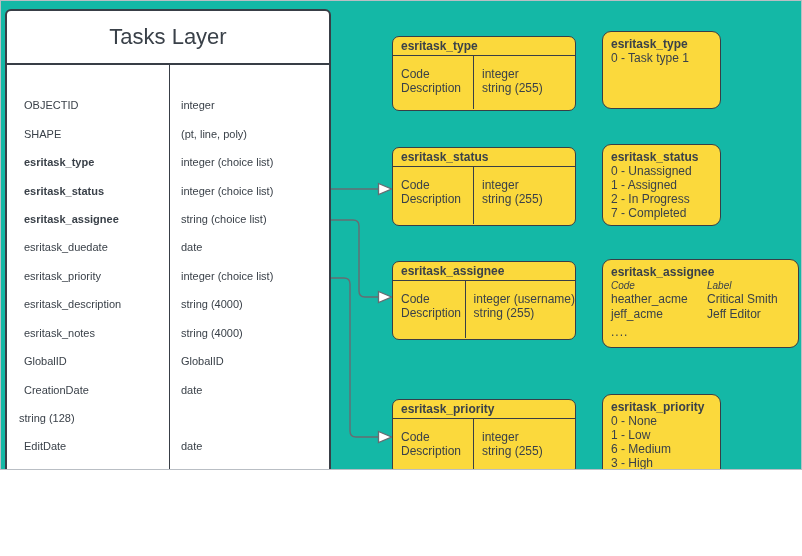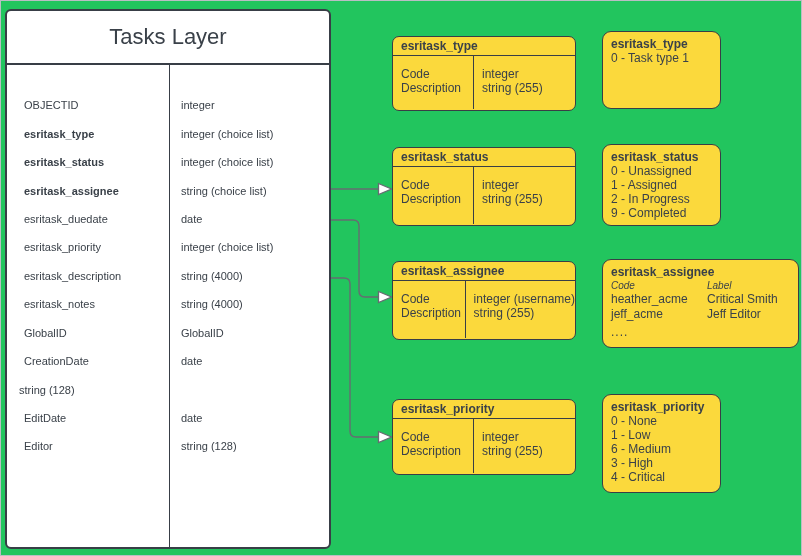--- a/index.html
+++ b/index.html
@@ -1,17 +1,17 @@
 <!DOCTYPE html>
 <html style="--yellow: #FBD93C; --border: #383E46; --text: #3A4149; --line: #666C72; --frame: #B9BEC4;"><head>
 <meta charset="utf-8">
 <style>
   html,body{margin:0;padding:0;background:#fff;font-family:"Liberation Sans",sans-serif;}
-  .frame{position:relative;width:802px;height:556px;box-sizing:border-box;
-         border:1.5px solid var(--frame,#b9bec4);background:#22c55e;overflow:hidden;}
+  .frame{position:relative;width:802px;height:470px;box-sizing:border-box;
+         border:1.5px solid var(--frame,#b9bec4);background:#14b8a6;overflow:hidden;}
   .connectors{position:absolute;left:0;top:0;pointer-events:none;}
   .connectors path{stroke:var(--line,#666c72);stroke-width:1.4;fill:none;}
   .connectors polygon{fill:#fff;stroke:var(--line,#666c72);stroke-width:1.3;}
 
   
   .tasks{position:absolute;left:4px;top:8px;width:326px;height:540px;box-sizing:border-box;
          background:#fff;border:2px solid var(--border,#383e46);border-radius:6px;
          color:var(--text,#3a4149);}
   .tasks-title{height:52px;line-height:52px;text-align:center;font-size:22px;
          border-bottom:2px solid var(--border,#383e46);}
@@ -67,20 +67,24 @@
   <div class="tasks">
     <div class="tasks-title">Tasks Layer</div>
     <div class="tasks-body">
       <div class="col-divider"></div>
 
         <div class="trow">
           <span class="fname">OBJECTID</span>
           <span class="ftype">integer</span>
         </div>
 
+        <div class="trow">
+          <span class="fname">SHAPE</span>
+          <span class="ftype">(pt, line, poly)</span>
+        </div>
 
         <div class="trow bold">
           <span class="fname">esritask_type</span>
           <span class="ftype">integer (choice list)</span>
         </div>
 
         <div class="trow bold">
           <span class="fname">esritask_status</span>
           <span class="ftype">integer (choice list)</span>
         </div>
@@ -200,21 +204,21 @@
       </div>
   </div>
 
   <div class="vbox" style="left:601px;top:143px;width:119px;height:82px;">
     <div class="vtitle">esritask_status</div>
     <div>
 
     <div class="vitem">0 - Unassigned</div>
         <div class="vitem">1 - Assigned</div>
         <div class="vitem">2 - In Progress</div>
-        <div class="vitem">9 - Completed</div>
+        <div class="vitem">7 - Completed</div>
       </div>
   </div>
 
   <div class="vbox" style="left:601px;top:258px;width:197px;height:89px;">
     <div class="vtitle">esritask_assignee</div>
     <div class="vgrid">
       <span class="vcolh">Code</span>
       <span class="vcolh">Label</span>
       <span class="vcell">heather_acme</span>
       <span class="vcell">Critical Smith</span>

